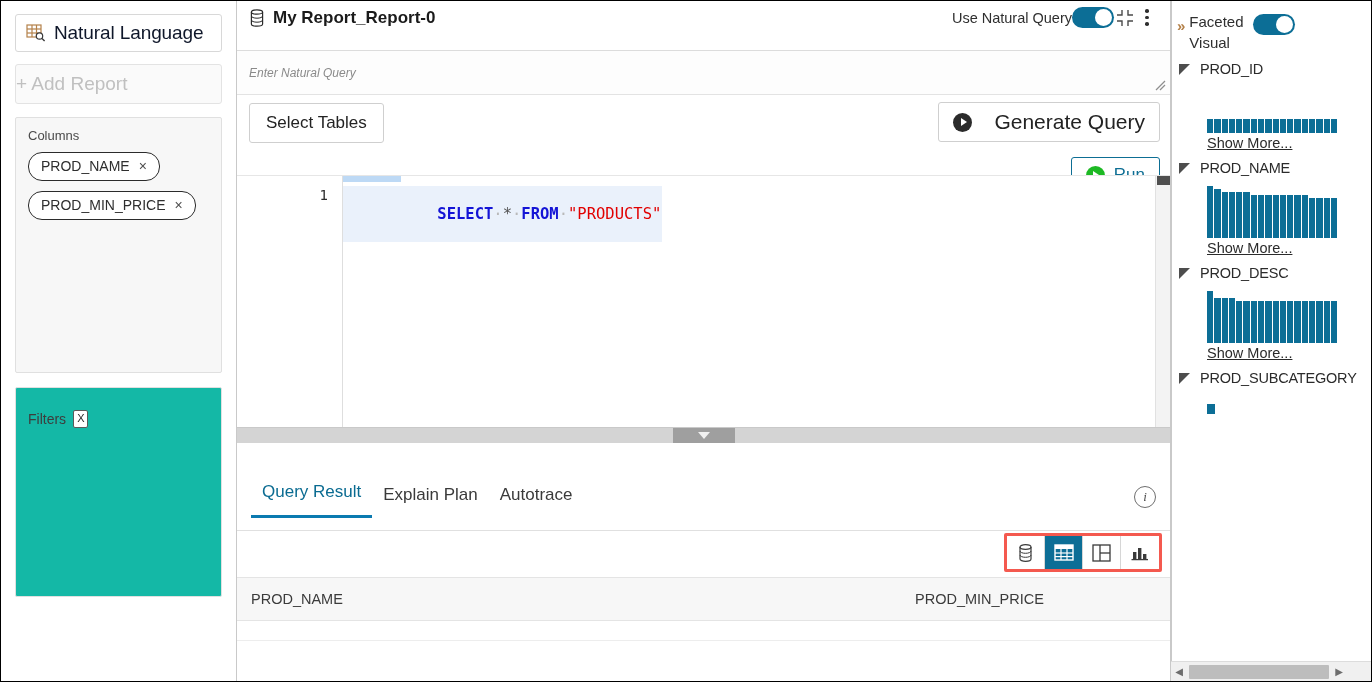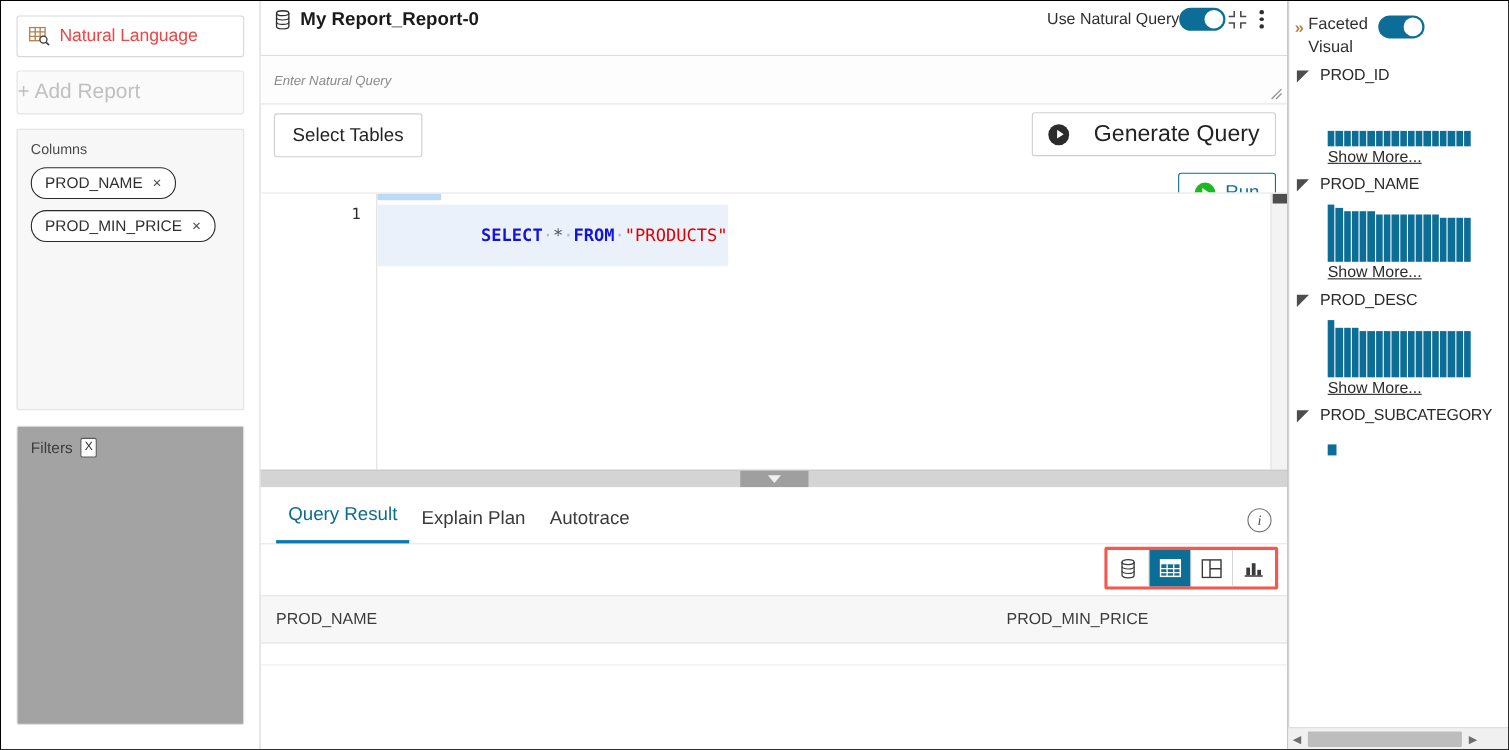--- a/index.html
+++ b/index.html
@@ -33,22 +33,22 @@
     height: 38px;
     border: 1px solid #d8d8d8;
     border-radius: 3px;
     display: flex;
     align-items: center;
     padding: 0 10px;
     gap: 8px;
     background: #fff;
   }
   .nl-box .label {
-    font-size: 16px;
-    color: #ef4444;
+    font-size: 19px;
+    color: #0f172a;
     letter-spacing: -0.1px;
   }
   .add-report-box {
     margin-top: 12px;
     height: 40px;
     border: 1px solid #e3e3e3;
     border-radius: 3px;
     display: flex;
     align-items: center;
     background: #fafafa;
@@ -74,25 +74,25 @@
     border-radius: 14px;
     background: #ffffff;
     padding: 5px 12px 6px 12px;
     font-size: 14px;
     color: #2e2e2e;
     margin-bottom: 10px;
   }
   .chip .x { font-size: 14px; color: #4e4e4e; line-height: 1; }
   .filters-box {
     margin-top: 14px;
-    height: 272px;
+    height: 210px;
     border: 1px solid #e0e0e0;
-    background: #a3a3a3;
+    background: #14b8a6;
     border-radius: 2px;
-    padding: 10px 12px;
+    padding: 22px 12px;
   }
   .filters-row { display: flex; align-items: center; gap: 7px; }
   .filters-title { font-size: 14px; color: #3d3d3d; }
   .filters-x {
     border: 1px solid #5a5a5a;
     border-radius: 2px;
     font-size: 11px;
     line-height: 1;
     padding: 2px 3px 3px 3px;
     color: #2b2b2b;
@@ -311,23 +311,24 @@
     border-right: 6px solid transparent;
     border-top: 7px solid #f0f0f0;
   }
 
   
   .tabs-row {
     flex: 0 0 52px;
     display: flex;
     align-items: flex-end;
     border-bottom: 1px solid #e0e0e0;
-    padding: 0 14px 0 14px;
+    padding: 0 14px 12px 14px;
     position: relative;
     background: #fff;
+    margin-top: 36px;
   }
   .tab {
     font-size: 17px;
     color: #3a3a3a;
     padding: 0 11px 13px 11px;
     cursor: pointer;
   }
   .tab.active { color: #0a6b91; border-bottom: 3px solid #0b7ab0; font-weight: normal; }
   .info-icon {
     margin-left: auto;

